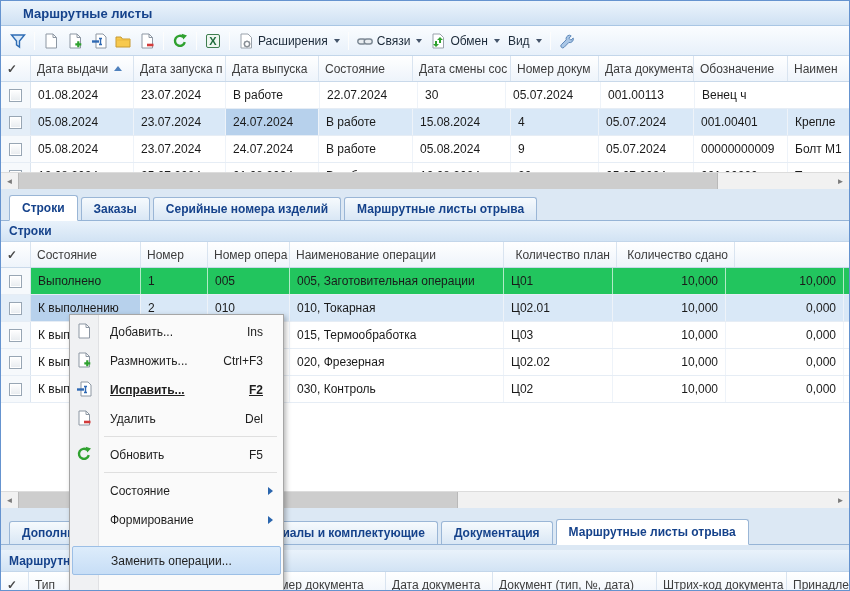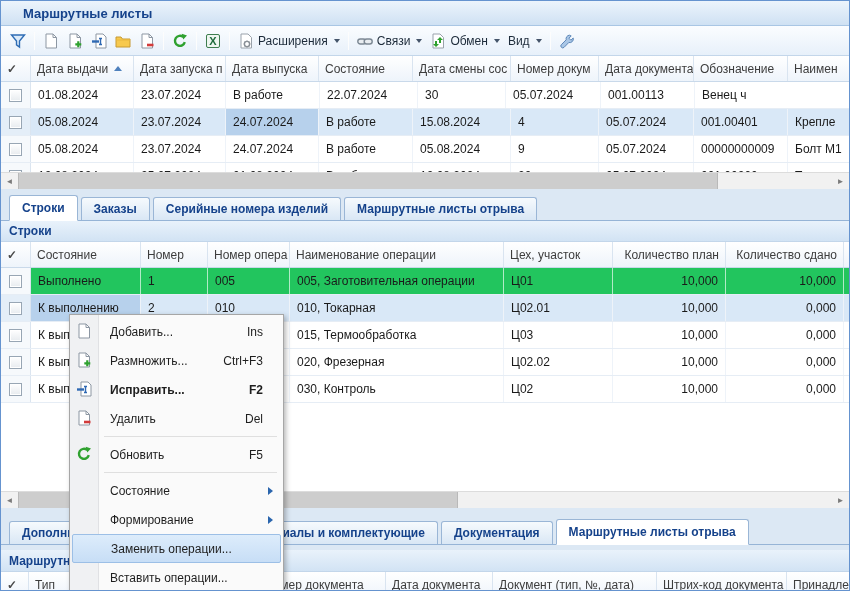--- a/index.html
+++ b/index.html
@@ -78,25 +78,25 @@
 
   
   .cmenu { position:absolute; left:68px; top:313px; width:215px; height:279px; background:#fafafa;
     border:1px solid #a6a6a6; box-shadow:2px 2px 5px rgba(0,0,0,.28); z-index:10; overflow:hidden; padding-top:2px; }
   .cmenu::before { content:""; position:absolute; left:0; top:0; bottom:0; width:28px;
     background:#f0f1f3; border-right:1px solid #e0e1e4; }
   .mi { position:relative; height:29px; display:flex; align-items:center; padding-left:40px;
     padding-right:8px; color:#1e1e1e; z-index:1; }
   .mi .micon { position:absolute; left:6px; top:6px; }
   .msc { margin-left:auto; padding-right:12px; }
-  .mi.bold { font-weight:bold; }
+  .mi.bold { font-weight:bold;text-decoration:underline; }
   .msep { height:7px; position:relative; margin-left:30px; }
   .msep::after { content:""; position:absolute; left:4px; right:6px; top:3px; border-top:1px solid #dfdfdf; }
   .mi.hl { background:linear-gradient(#ddecfb,#c7def6); border:1px solid #9cbfe6; border-radius:2px;
-    margin:0 2px; padding-left:38px; }
+    margin:12px 2px; padding-left:38px; }
   .marrow { margin-left:auto; margin-right:2px; width:0; height:0;
     border-top:4px solid transparent; border-bottom:4px solid transparent; border-left:5px solid #2a65ad; }
 </style>
 </head>
 <body>
 
 <div id="app">
 
   <div class="titlebar">
     <span>Маршрутные листы</span>
@@ -321,23 +321,20 @@
         </div>
       <div class="gh s2">
           <span>Номер</span>
         </div>
       <div class="gh s3">
           <span>Номер опера</span>
         </div>
       <div class="gh s4">
           <span>Наименование операции</span>
         </div>
-      <div class="gh s5">
-          <span>Цех, участок</span>
-        </div>
       <div class="gh s6" style="justify-content:flex-end">
           <span>Количество план</span>
         </div>
       <div class="gh s7" style="justify-content:flex-end">
           <span>Количество сдано</span>
         </div>
       <div class="gh s8"></div>
     </div>
     <div class="grow done">
       <div class="gc gcb s0">

